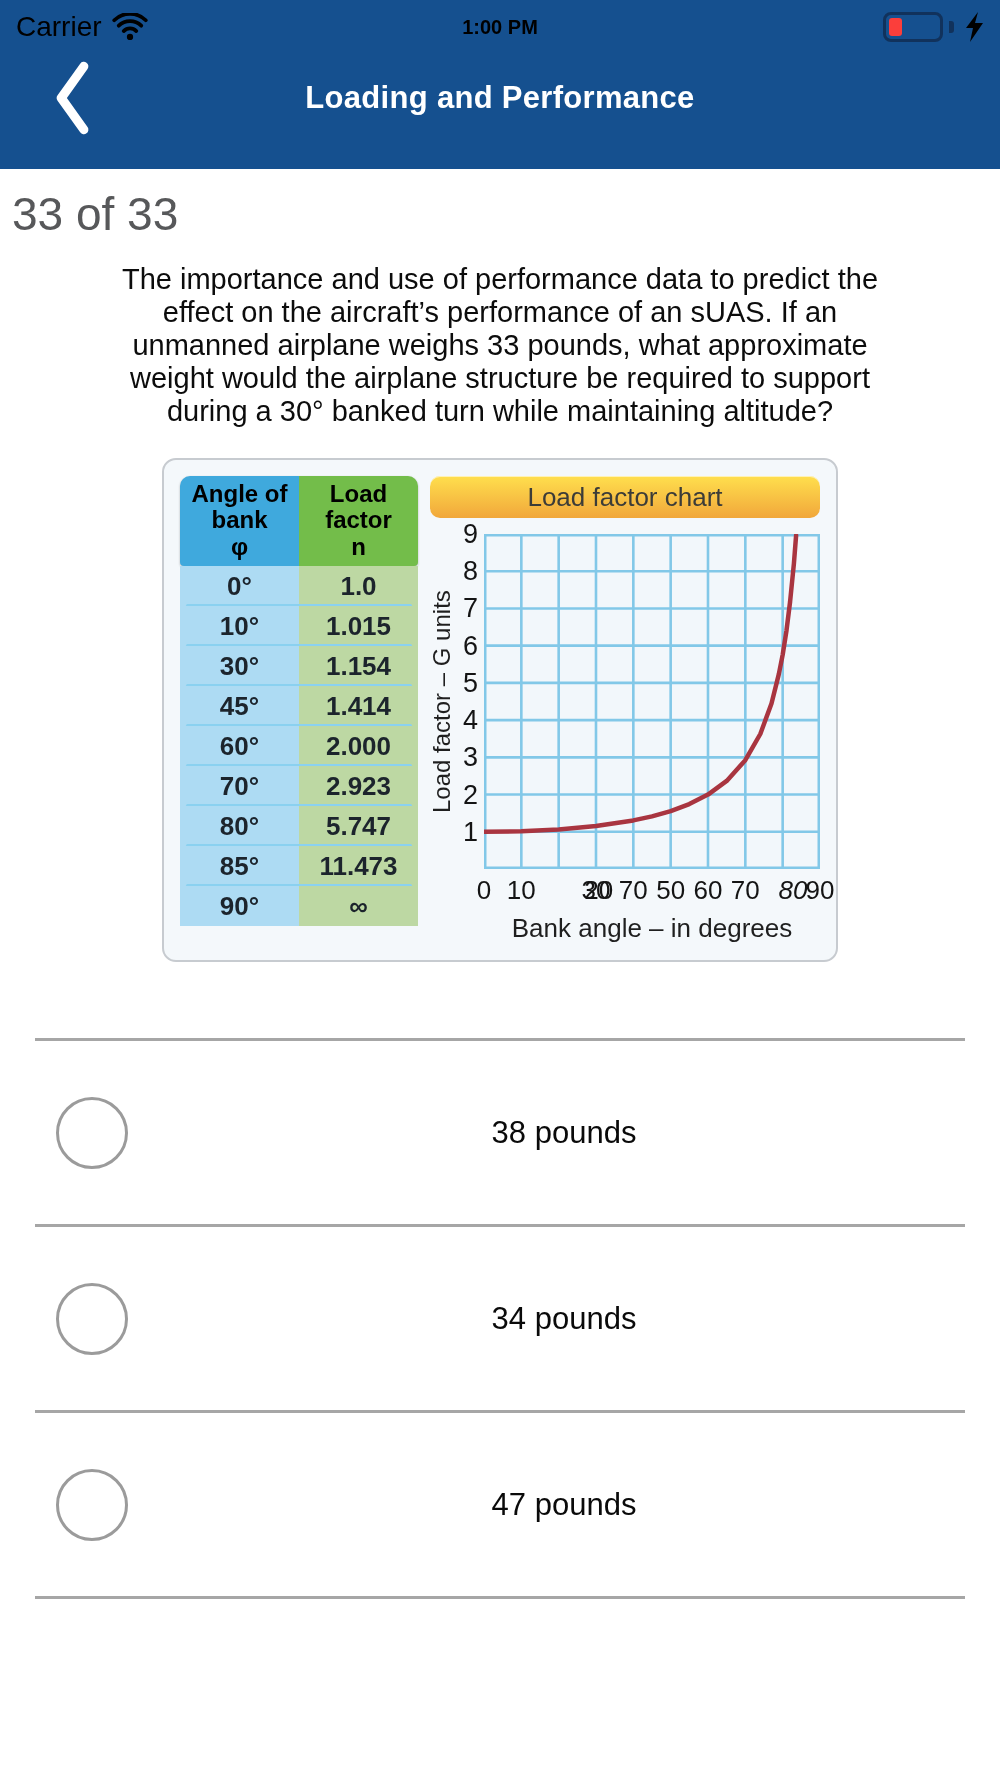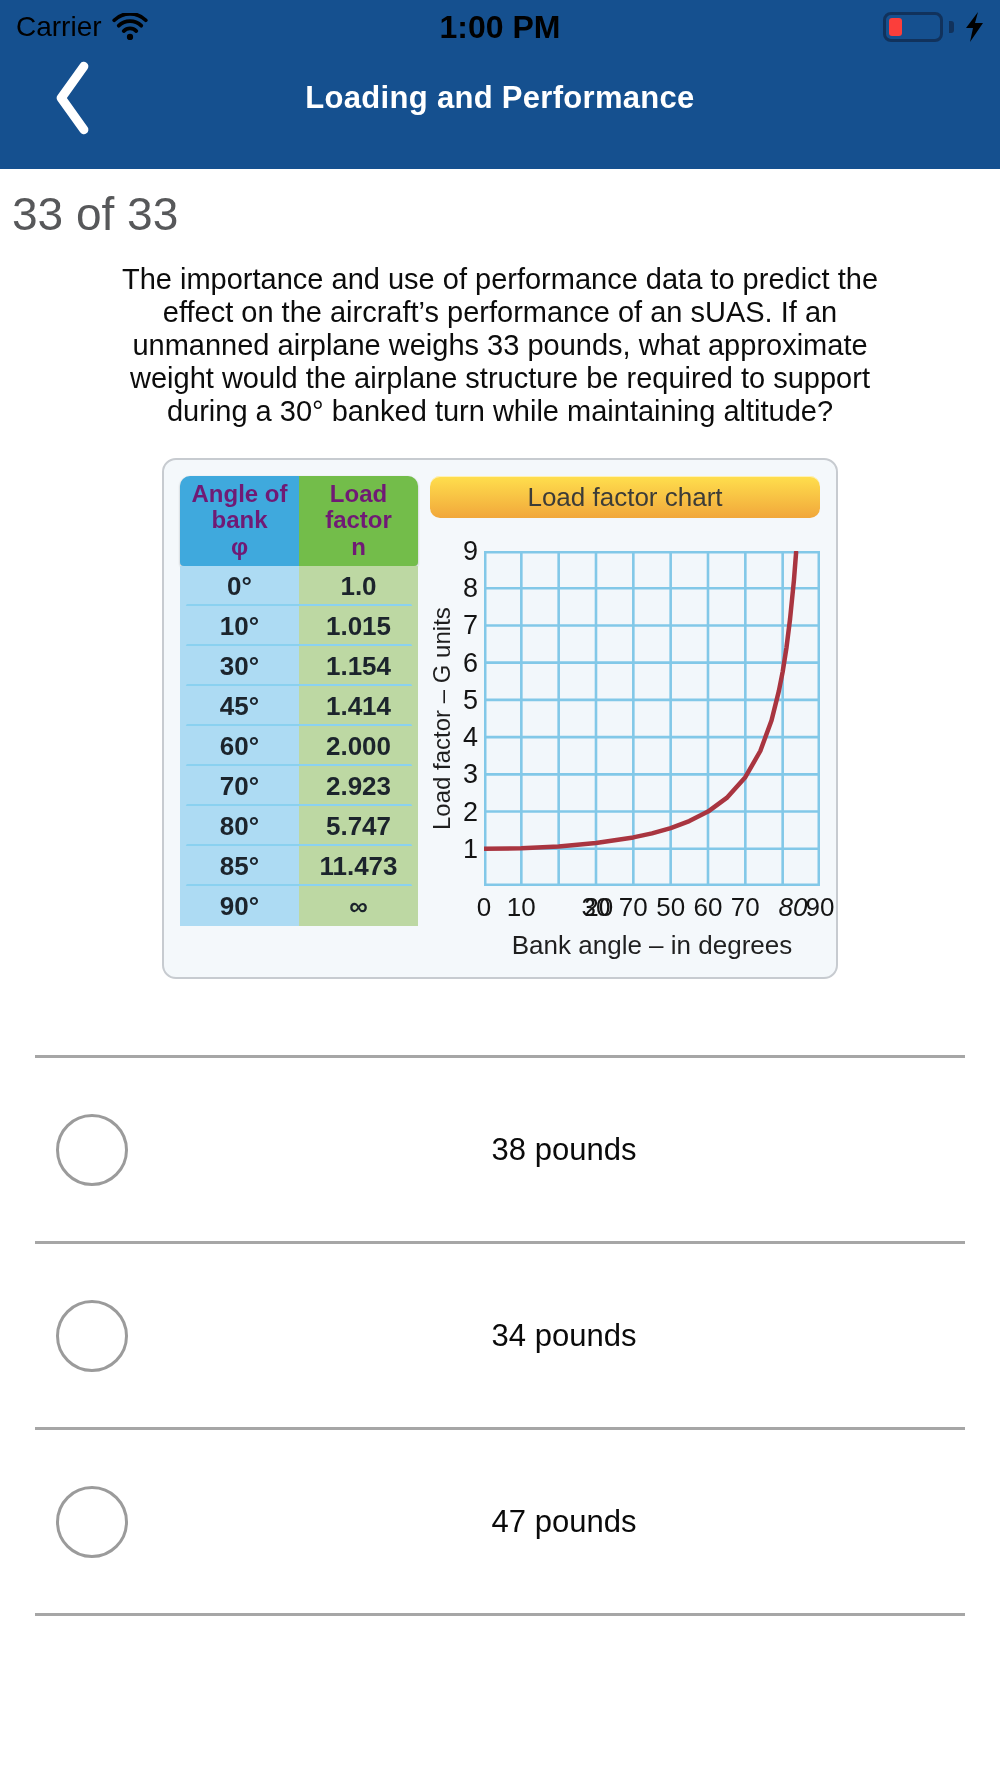--- a/index.html
+++ b/index.html
@@ -14,21 +14,21 @@
   
   .blue-header { background: var(--header-blue, #15508F); height: 169px; }
   .status-bar {
     height: 48px; display: flex; align-items: center;
     padding: 6px 16px 0 16px; color: #000;
   }
   .status-left { display:flex; align-items:center; gap:10px; flex:1; }
   .carrier { font-size: 28px; color:#000; }
   .wifi { width: 36px; height: 28px; }
   .status-center { flex:1; text-align:center; }
-  .clock { font-size: 32px; font-weight: bold; color:#000; }
+  .clock { font-size: 20px; font-weight: bold; color:#000; }
   .status-right { flex:1; display:flex; align-items:center; justify-content:flex-end; gap:6px; }
   .battery { width:60px; height:30px; border:3px solid #11325C; border-radius:8px; position:relative; }
   .battery-fill { position:absolute; left:3px; top:3px; width:13px; height:18px; background: var(--battery-red,#FB3E3B); border-radius:3px; }
   .battery-cap { width:5px; height:12px; background:#11325C; border-radius:0 3px 3px 0; }
   .bolt { width:20px; height:30px; margin-left:4px; }
 
   .nav-bar { height: 121px; position: relative; display:flex; align-items:center; justify-content:center; padding-bottom:22px; }
   .back { position:absolute; left:52px; top:12px; width:42px; height:76px; cursor:pointer; }
   .nav-title { color:#fff; font-size:31px; font-weight:600; letter-spacing:0.3px; }
 
@@ -39,33 +39,33 @@
 
   
   .figure-card {
     width: 676px; margin: 30px auto 0;
     background: var(--card-bg,#F4F8FB);
     border: 2px solid #C7CBD0; border-radius: 14px;
     padding: 16px; display: flex; gap: 12px;
   }
   .ftable { width: 246px; }
   .t-head { display:flex; height: 90px; filter: drop-shadow(0 1px 1px rgba(0,0,0,.25)); }
-  .th { width:50%; text-align:center; padding-top:5px; font-weight:bold; font-size:24px; line-height:26px; color:#701a75; }
+  .th { width:50%; text-align:center; padding-top:5px; font-weight:bold; font-size:24px; line-height:26px; color:#000000; }
   .th-blue  { background: var(--th-blue,#3FA9DD); border-radius: 10px 0 0 4px; }
   .th-green { background: var(--th-green,#73BD4A); border-radius: 0 10px 4px 0; }
   .th .sym { font-size:24px; line-height:28px; font-weight:bold; }
   .t-row { display:flex; height:40px; position:relative; }
   .t-cell { width:50%; display:flex; align-items:center; justify-content:center; font-size:26px; font-weight:600; color:#1c242c; }
   .c-blue { background: var(--cell-blue,#ADDBF3); }
   .c-green { background: var(--cell-green,#BDD8A3); }
   .t-sep { position:absolute; left:6px; right:6px; bottom:-1px; height:3px; background: var(--sep-blue,#8AD1F0); border-radius:2px; }
 
   .fchart { flex:1; }
   .banner {
-    height: 42px; border-radius: 10px; margin-bottom: 33px;
+    height: 42px; border-radius: 10px; margin-bottom: 16px;
     background: linear-gradient(to bottom, var(--banner-top,#FFDF4D), var(--banner-bottom,#F1A73B));
     display:flex; align-items:center; justify-content:center;
     font-size:26px; color:#3c3c38;
     box-shadow: inset 0 1px 0 rgba(255,255,255,.6);
   }
   .chart-row { display:flex; }
   .y-title {
     width:24px; height:335px;
     writing-mode: vertical-rl; transform: rotate(180deg);
     display:flex; align-items:center; justify-content:center;

